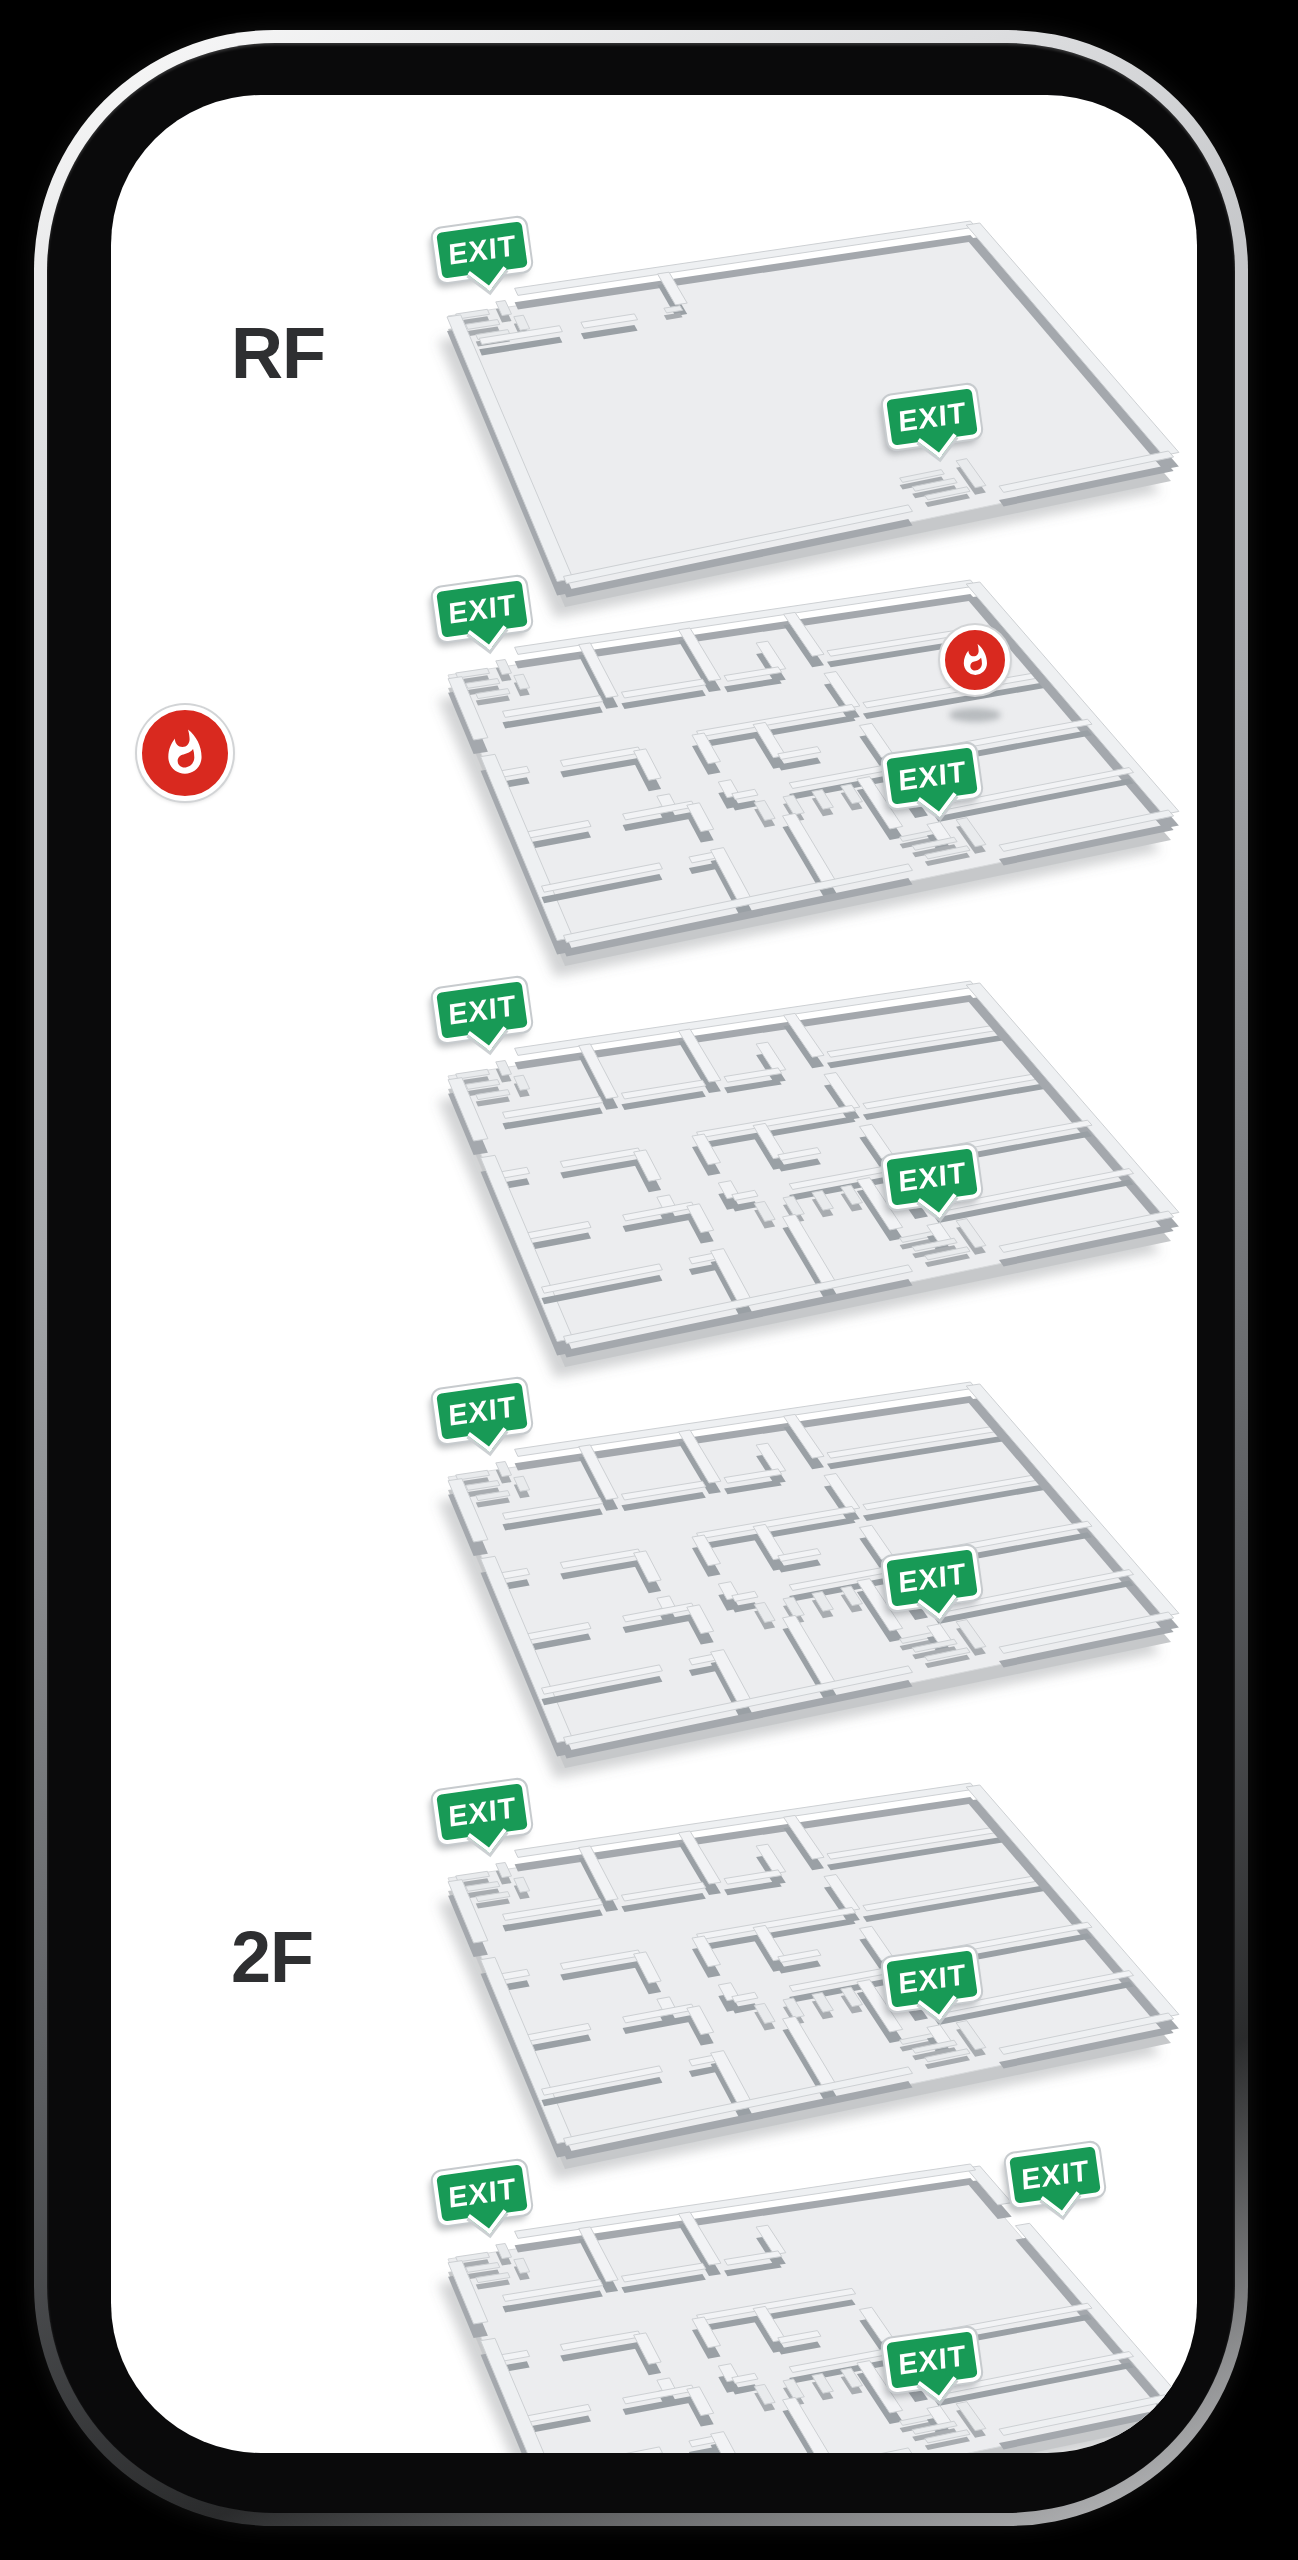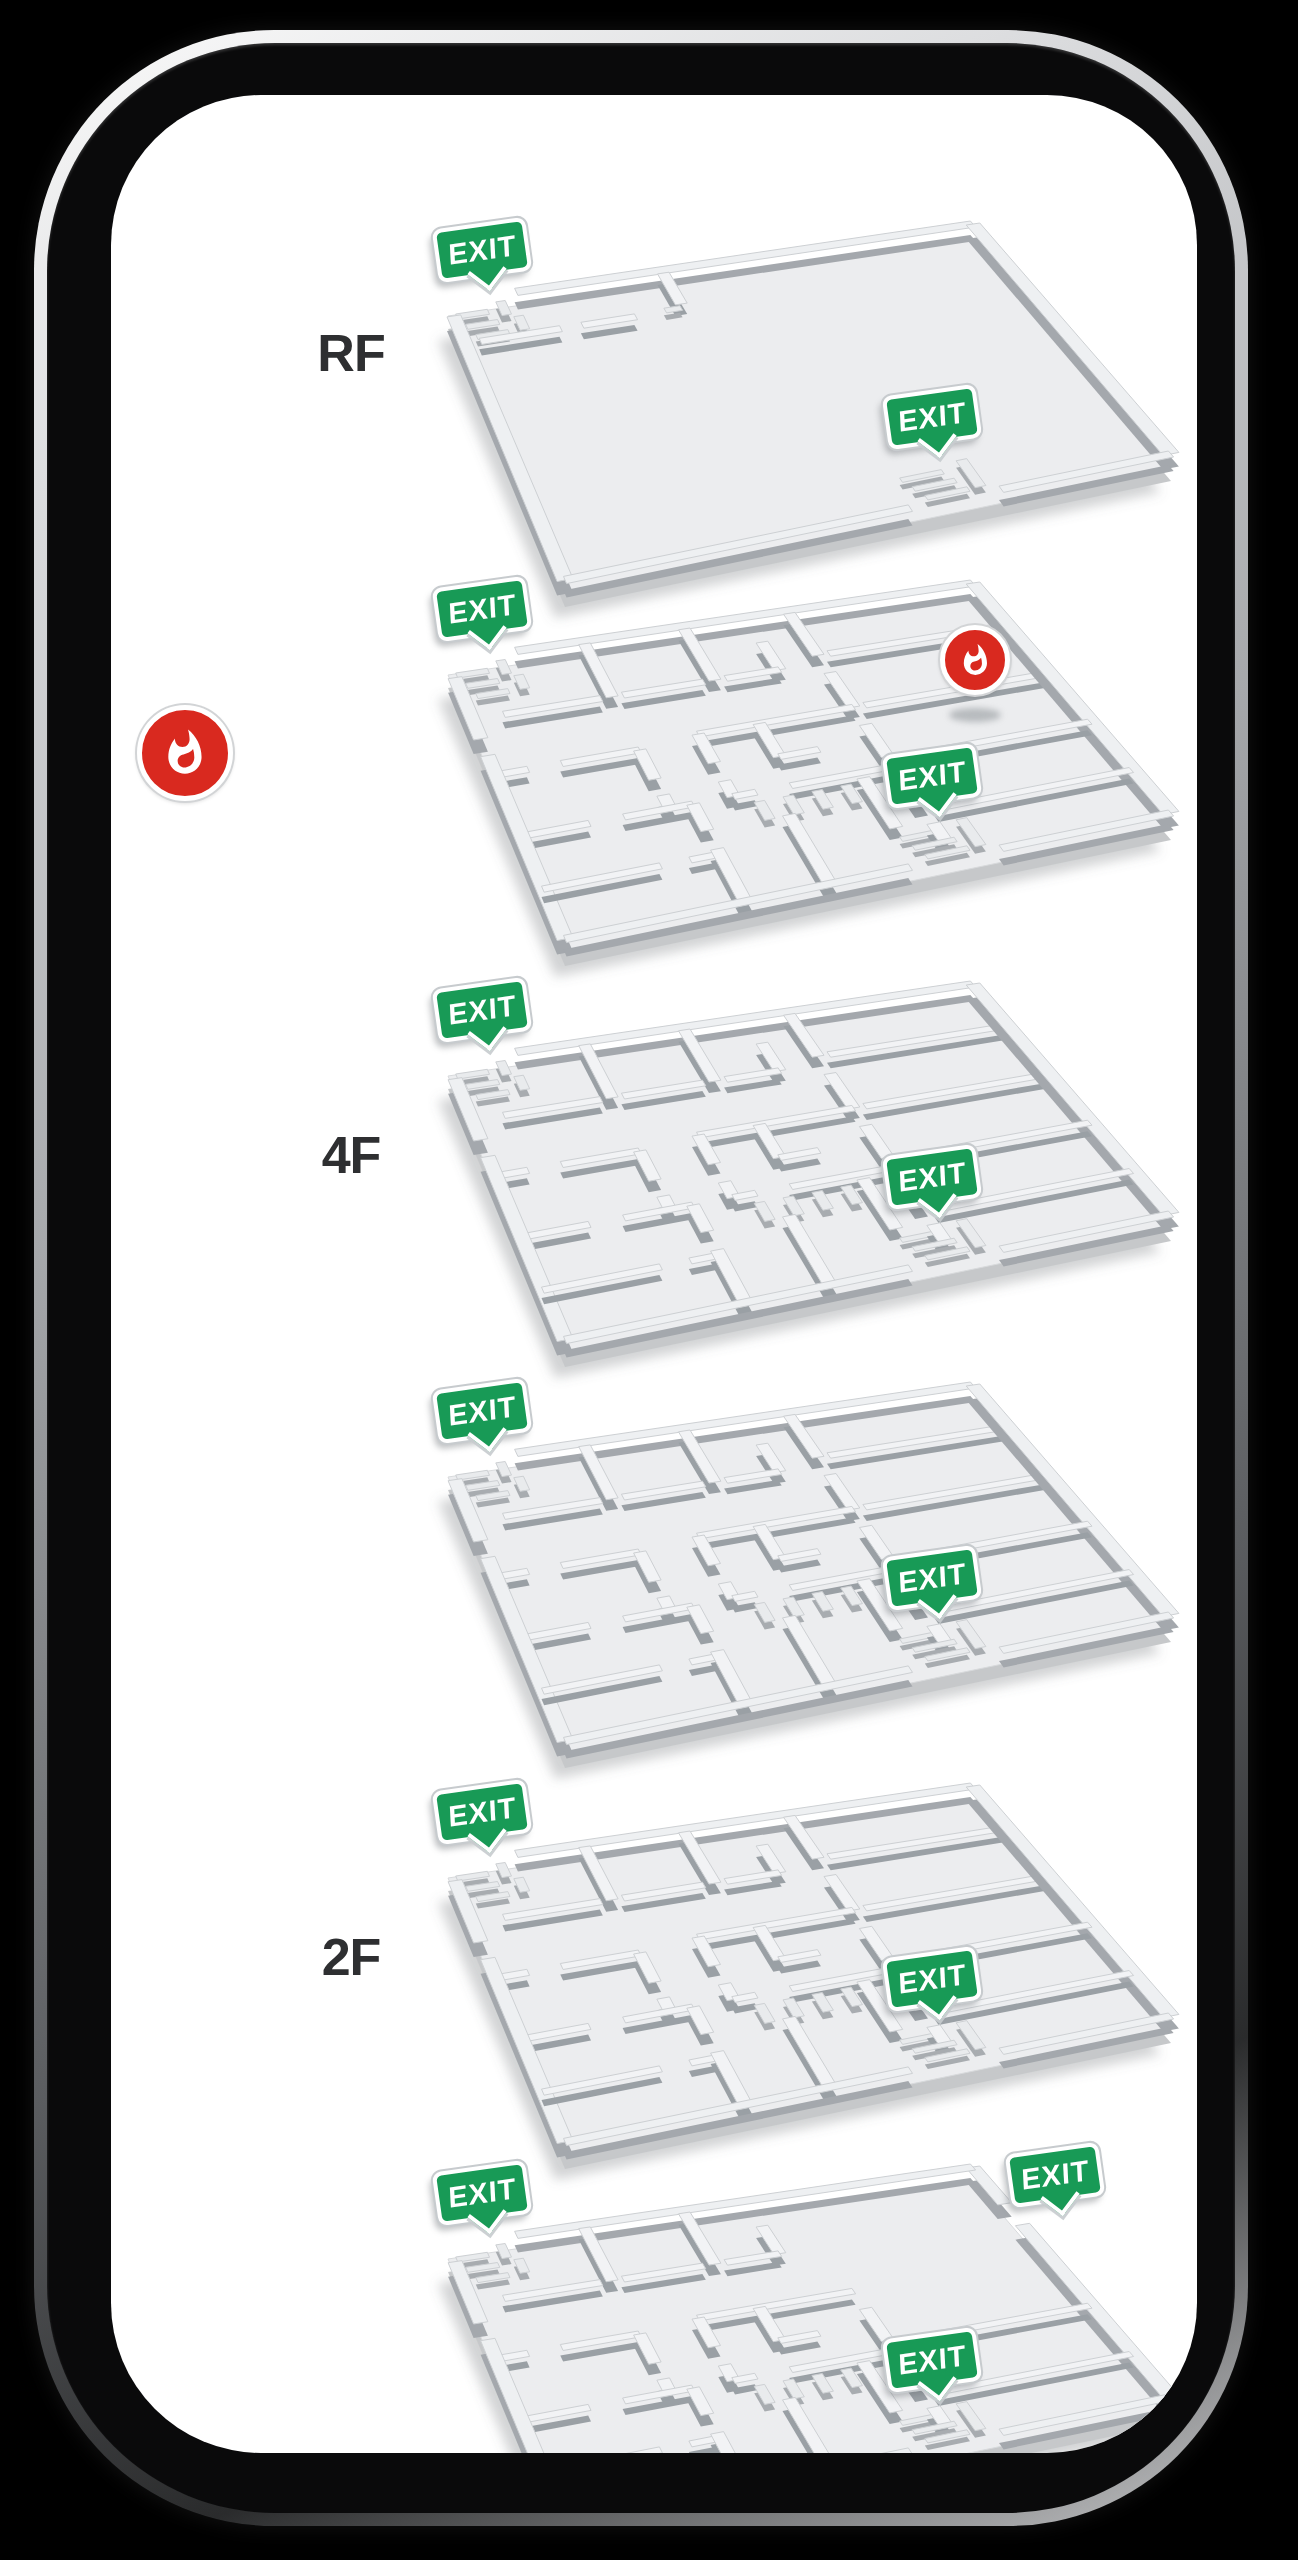--- a/index.html
+++ b/index.html
@@ -11,21 +11,21 @@
          background:linear-gradient(155deg,#fafafa 0%,#dcdddf 15%,#a6a8ab 40%,#5a5c5f 68%,#2a2b2c 84%,#c7c8ca 100%);
          box-shadow:0 0 22px rgba(255,255,255,0.08);}
   .bezel{position:absolute;left:13px;top:13px;right:13px;bottom:13px;
          border-radius:228px;background:#0a0a0b;
          box-shadow:inset 0 2px 3px rgba(255,255,255,0.18);}
   .screen{position:absolute;left:64px;top:52px;width:1086px;height:2358px;
           border-radius:150px;background:#ffffff;overflow:hidden;}
   
   .floor-row{position:absolute;left:0;width:1086px;height:400px;overflow:visible;}
   .floor-label{position:absolute;left:120px;top:143px;width:240px;height:92px;
-               line-height:92px;text-align:center;font-size:52px;font-weight:800;
+               line-height:92px;text-align:left;font-size:72px;font-weight:800;
                letter-spacing:-1px;color:#2e2f31;}
   .plan-svg{position:absolute;left:0;top:0;overflow:visible;}
   
   .exit-sign{position:absolute;width:86px;height:46px;background:#189a56;
              border:4px solid #ffffff;border-radius:9px;
              box-shadow:0 0 0 2px #c7cbce,-4px 5px 6px rgba(96,101,106,0.40);
              display:flex;align-items:center;justify-content:center;
              transform:rotate(-8deg);z-index:6;}
   .exit-sign .pointer{position:absolute;left:50%;bottom:-13px;width:24px;height:24px;
              margin-left:-12px;background:#189a56;
@@ -236,21 +236,20 @@
             </svg>
           </div>
           <div class="fire-shadow" style="left: 838px; top: 143px; width: 52px; height: 14px;"></div>
           <div class="fire-badge" style="width: 60px; height: 60px; left: 829px; top: 60px;">
             <svg width="34.8" height="34.8" viewBox="0 0 24 24">
               <path d="M13.5 0.67s0.74 2.65 0.74 4.8c0 2.06-1.35 3.73-3.41 3.73-2.07 0-3.63-1.67-3.63-3.73l0.03-0.36C5.21 7.51 4 10.62 4 14c0 4.42 3.58 8 8 8s8-3.58 8-8C20 8.61 17.41 3.8 13.5 0.67zM11.71 19c-1.78 0-3.22-1.4-3.22-3.14 0-1.62 1.05-2.76 2.81-3.12 1.77-0.36 3.6-1.21 4.62-2.58 0.39 1.29 0.59 2.65 0.59 4.04 0 2.65-2.15 4.8-4.8 4.8z" fill="#ffffff"></path>
             </svg>
           </div>
         </div>
         <div class="floor-row" style="top: 871px;">
-          <div class="floor-label">4F</div>
           <svg class="plan-svg" width="1086" height="430">
             <defs>
               <filter id="blur2" x="-30%" y="-30%" width="160%" height="160%">
                 <feGaussianBlur stdDeviation="6"></feGaussianBlur>
               </filter>
             </defs>
             <polygon points="327,134 852,56 1050,286 444,412" fill="rgba(105,110,116,0.30)" filter="url(#blur2)"></polygon>
             <polygon points="337.0,123.0 862.0,45.0 1060.0,275.0 454.0,401.0" fill="#c6c8ca"></polygon>
             <polygon points="337.0,110.0 862.0,32.0 1060.0,262.0 454.0,388.0" fill="#ecedef" stroke="#d8dadc" stroke-width="1"></polygon>
             <polygon points="403.6,96.3 859.4,29.0 864.6,35.0 406.9,103.4" fill="#a4a8ad"></polygon>

